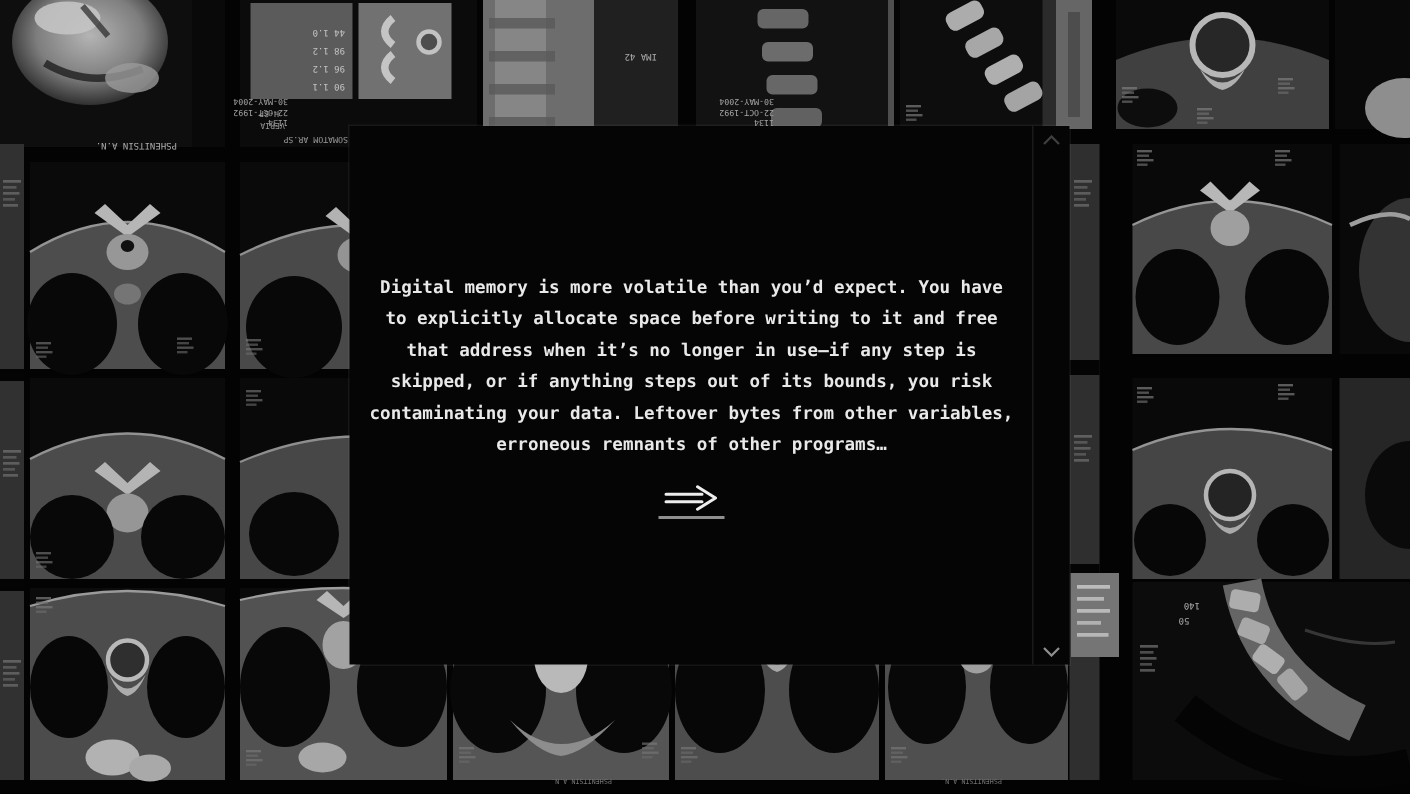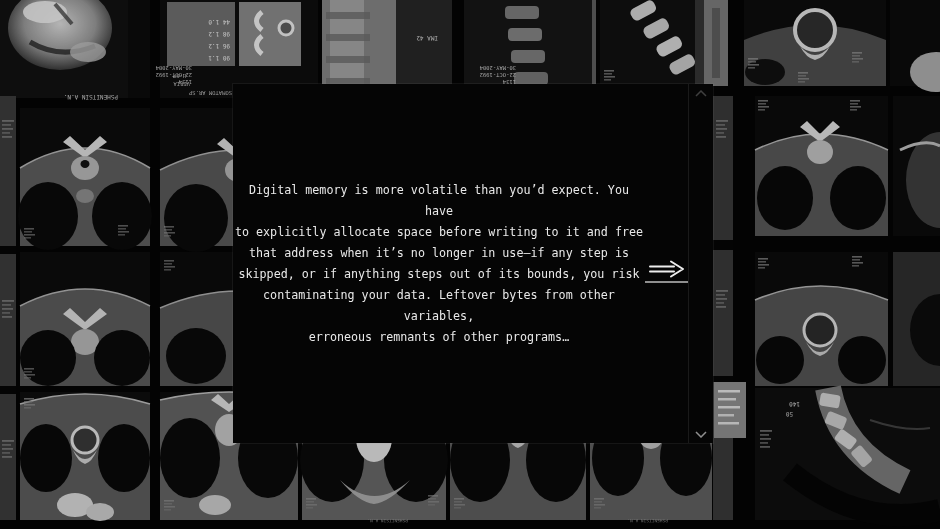--- a/index.html
+++ b/index.html
@@ -5,21 +5,21 @@
   html,body{margin:0;padding:0;background:#000;}
   body{width:940px;height:529px;overflow:hidden;font-family:"DejaVu Sans Mono","Liberation Mono",monospace;}
   .stage{position:relative;width:940px;height:529px;background:#020202;}
   .bg{position:absolute;left:0;top:0;display:block;}
   .modal{
     position:absolute;left:233px;top:84px;width:480px;height:359px;
     background:#050505;box-shadow:0 0 0 1px rgba(150,150,150,0.10);
   }
   .content{
     position:absolute;left:0;top:0;right:24px;bottom:0;
-    display:flex;flex-direction:row;align-items:center;justify-content:center;
+    display:flex;flex-direction:column;align-items:center;justify-content:center;font-weight:bold;
   }
   .body-text{
     margin:0;max-width:444px;
     font-size:11.7px;line-height:21px;letter-spacing:0;
     color:#e9e9e9;text-align:center;white-space:pre-line;
   }
   .next{
     display:inline-block;margin-top:16px;padding:0 3px 3px 3px;
     border-bottom:2px solid #8f8f8f;cursor:pointer;text-decoration:none;
   }

